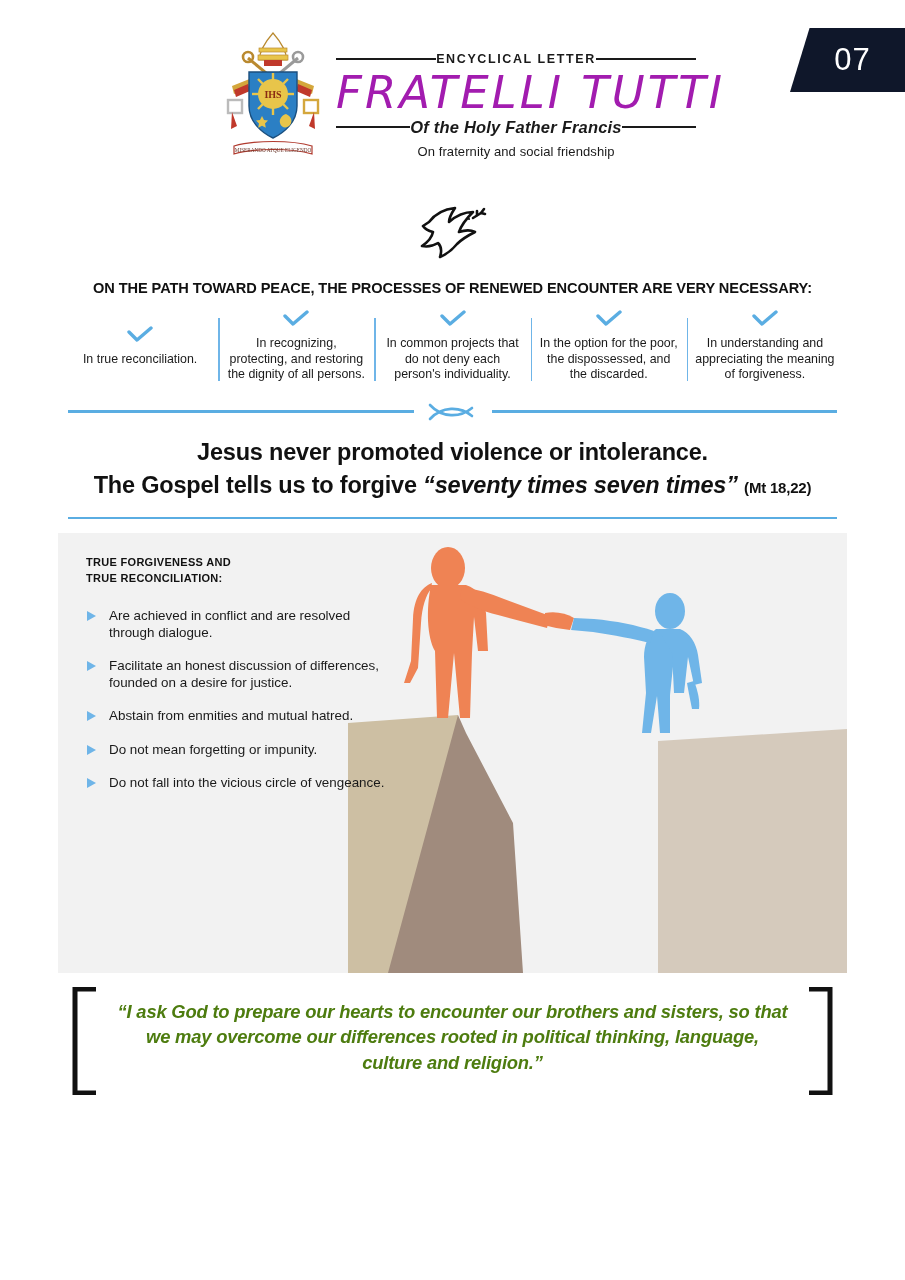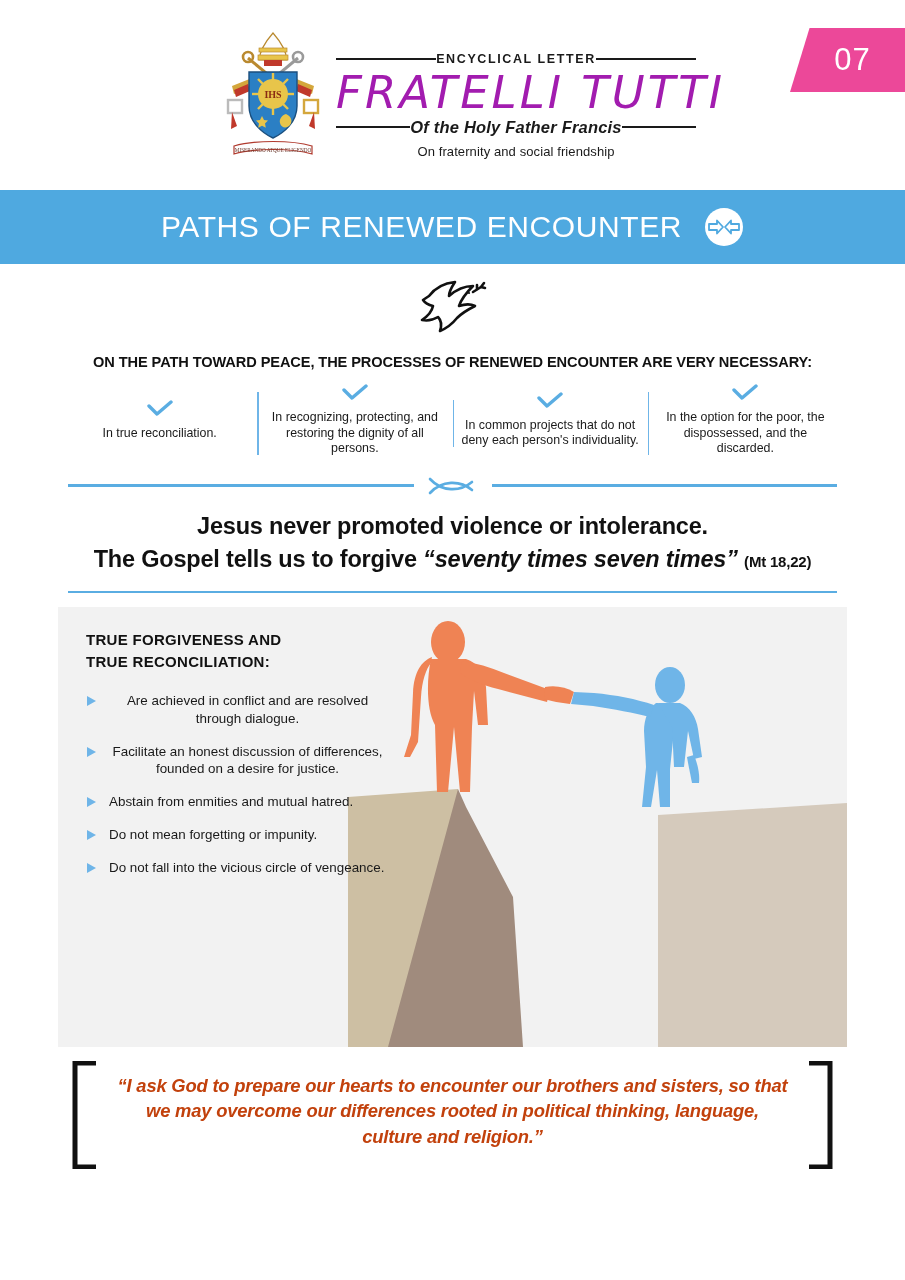--- a/index.html
+++ b/index.html
@@ -32,21 +32,21 @@
   }
   .holy-father {
     font-size: 16.5px; font-style: italic; font-weight: bold;
     color: #1a1a1a; white-space: nowrap; letter-spacing: .2px;
   }
   .subtitle {
     font-size: 13px; color: #1a1a1a; margin-top: 7px; letter-spacing: .1px;
   }
   .page-badge {
     position: absolute; right: 0; top: 28px;
-    width: 115px; height: 64px; background: #ec4899;
+    width: 115px; height: 64px; background: #0f172a;
     clip-path: polygon(17% 0, 100% 0, 100% 100%, 0 100%);
     display: flex; align-items: center; justify-content: center;
   }
   .page-badge span {
     color: #fff; font-size: 31px; font-weight: 400; letter-spacing: 1px;
     padding-left: 10px;
   }
 
   
   .banner {
@@ -100,40 +100,40 @@
     height: 2.4px; background: #5aade2; margin: 18px 68px 0 68px;
   }
 
   
   .panel {
     position: relative; margin: 14px 58px 0 58px; height: 440px;
     background: #f2f2f2; overflow: hidden;
   }
   .panel-left { position: absolute; left: 28px; top: 22px; width: 300px; z-index: 3; }
   .panel-heading {
-    font-size: 15px; font-weight: bold; color: #111; line-height: 1.45;
+    font-size: 11px; font-weight: bold; color: #111; line-height: 1.45;
     letter-spacing: .3px;
   }
   .bullets { margin-top: 20px; }
   .bullet { display: flex; gap: 12px; margin-bottom: 16px; }
   .bullet-mark { flex: none; margin-top: 3px; }
-  .bullet-text { font-size: 13.4px; color: #1a1a1a; line-height: 1.28; text-align: center; }
+  .bullet-text { font-size: 13.4px; color: #1a1a1a; line-height: 1.28; }
   .scene { position: absolute; left: 0; top: 0; width: 100%; height: 100%; }
 
   
   .quote-area {
     position: relative; margin: 8px 68px 0 68px; padding: 18px 46px 10px 46px;
     text-align: center;
   }
   .bracket { position: absolute; top: 6px; width: 26px; height: 108px; }
   .bracket.left { left: 4px; }
   .bracket.right { right: 4px; }
   .quote-text {
     font-size: 18.4px; font-weight: bold; font-style: italic;
-    color: #c2410c; line-height: 1.38; letter-spacing: -.2px;
+    color: #4d7c0f; line-height: 1.38; letter-spacing: -.2px;
   }
   .quote-author {
     font-size: 12.6px; font-weight: bold; font-style: italic;
     color: #111; margin-top: 12px; letter-spacing: .4px;
   }
 </style>
 </head>
 <body>
 
 <div class="page">
@@ -203,28 +203,20 @@
         <span class="line"></span>
       </div>
       <div class="subtitle">On fraternity and social friendship</div>
     </div>
 
     <div class="page-badge">
       <span>07</span>
     </div>
   </div>
 
-  <div class="banner">
-    <div class="banner-title">PATHS OF RENEWED ENCOUNTER</div>
-    <svg class="banner-icon" viewBox="0 0 40 40">
-      <circle cx="20" cy="20" r="19" fill="#ffffff"></circle>
-      <path d="M5 17 H13 V13.5 L19 20 L13 26.5 V23 H5 Z" fill="none" stroke="#4fa9e0" stroke-width="1.8" stroke-linejoin="round"></path>
-      <path d="M35 17 H27 V13.5 L21 20 L27 26.5 V23 H35 Z" fill="none" stroke="#4fa9e0" stroke-width="1.8" stroke-linejoin="round"></path>
-    </svg>
-  </div>
 
   <div class="dove-wrap">
     <svg width="92" height="62" viewBox="0 0 92 62">
       <g fill="none" stroke="#111" stroke-width="2.6" stroke-linejoin="round" stroke-linecap="round">
         <path d="M22 18 C28 10 38 5 48 4 C44 10 42 14 42 18 C50 11 58 8 66 8 C58 16 54 22 52 28
                  C58 26 64 26 68 28 C60 32 54 36 50 40 C46 45 40 50 33 53
                  C35 47 34 42 31 39 C26 42 20 43 15 42 C21 38 25 33 26 28
                  C22 27 18 25 16 22 Z"></path>
         <path d="M66 14 L74 9"></path>
         <path d="M74 9 l3 -4 M74 9 l4 1 M70 11 l0 -4"></path>
@@ -252,20 +244,26 @@
         <path d="M2 6 L10 14 L24 2" fill="none" stroke="#5aade2" stroke-width="3.4" stroke-linecap="round" stroke-linejoin="round"></path>
       </svg>
       <div class="check-text">In common projects that do not deny each person's individuality.</div>
     </div>
     <div class="check-col">
       <svg class="check-icon" width="26" height="18" viewBox="0 0 26 18">
         <path d="M2 6 L10 14 L24 2" fill="none" stroke="#5aade2" stroke-width="3.4" stroke-linecap="round" stroke-linejoin="round"></path>
       </svg>
       <div class="check-text">In the option for the poor, the dispossessed, and the discarded.</div>
     </div>
+    <div class="check-col">
+      <svg class="check-icon" width="26" height="18" viewBox="0 0 26 18">
+        <path d="M2 6 L10 14 L24 2" fill="none" stroke="#5aade2" stroke-width="3.4" stroke-linecap="round" stroke-linejoin="round"></path>
+      </svg>
+      <div class="check-text">In understanding and appreciating the meaning of forgiveness.</div>
+    </div>
   </div>
 
   <div class="fish-divider">
     <span class="line"></span>
     <svg width="58" height="26" viewBox="0 0 58 26">
       <path d="M6 6 C18 19 36 19 48 9 M6 20 C18 7 36 7 48 17" fill="none" stroke="#5aade2" stroke-width="2.6" stroke-linecap="round"></path>
     </svg>
     <span class="line"></span>
   </div>
 

